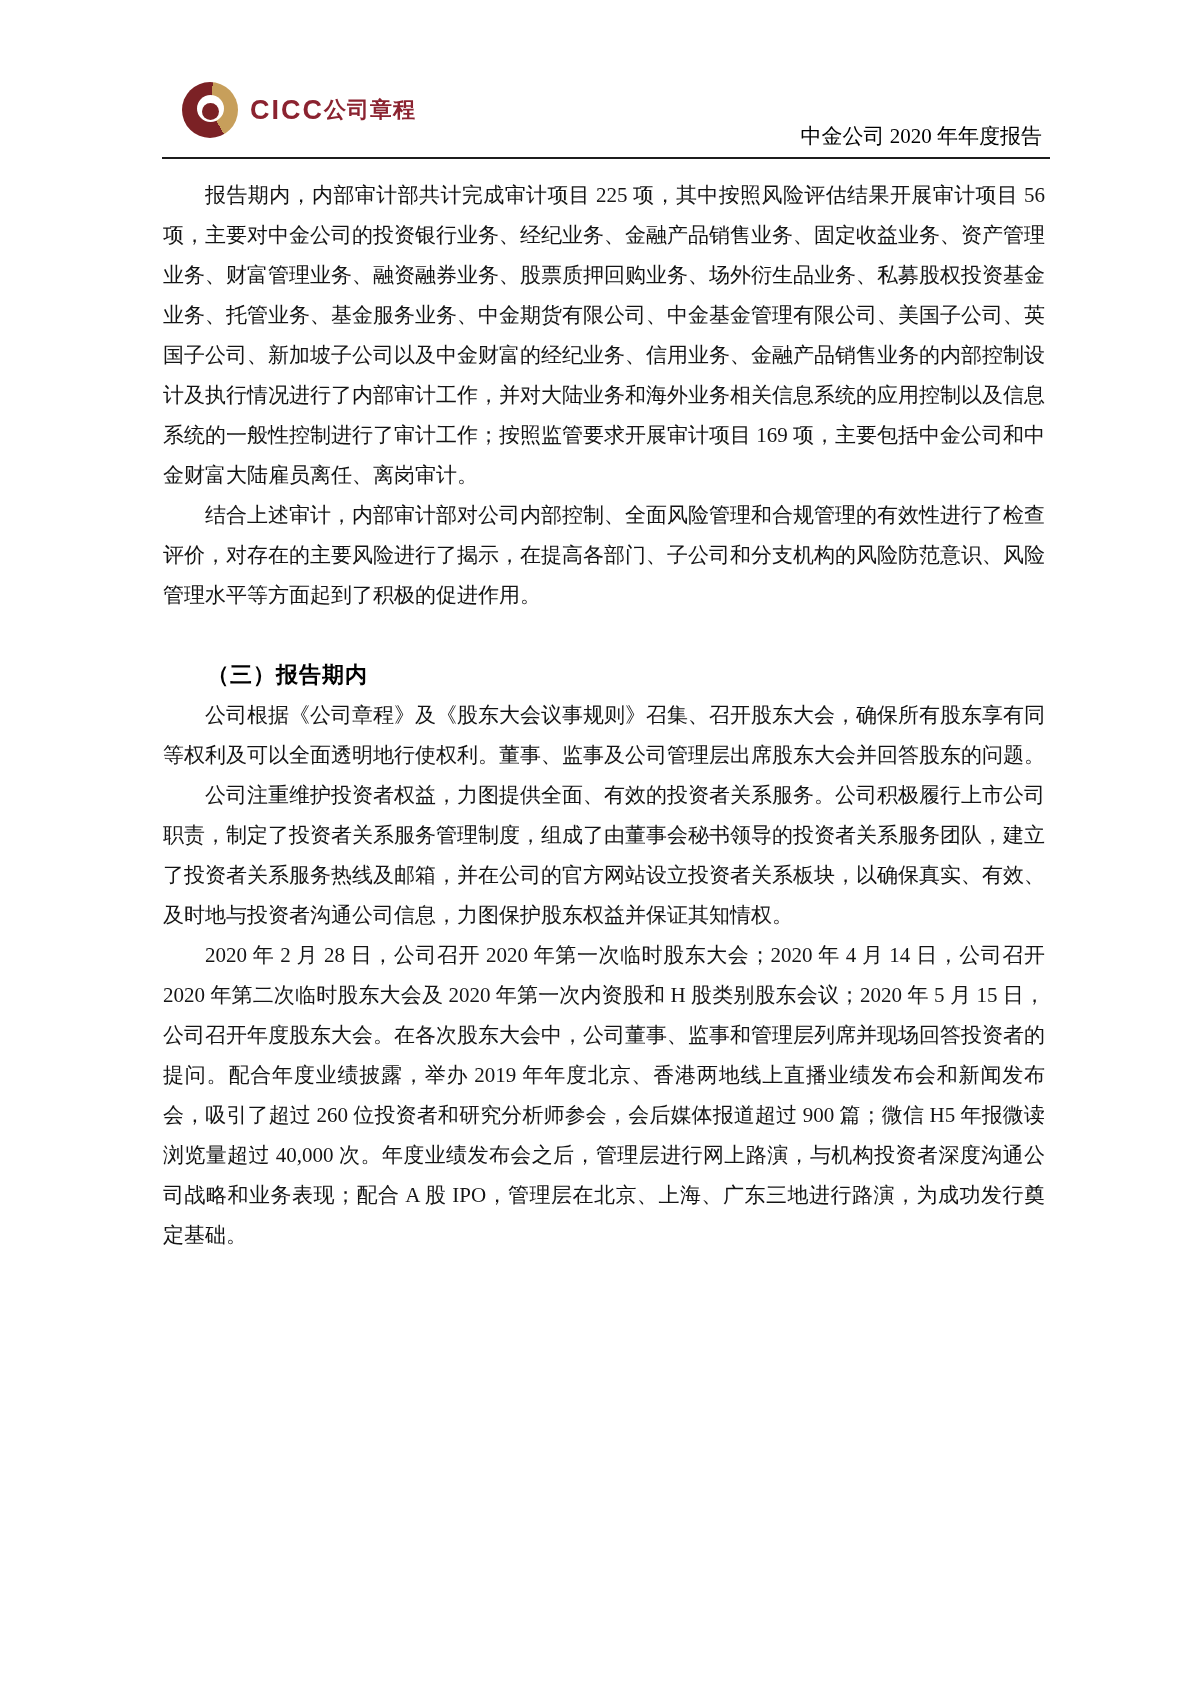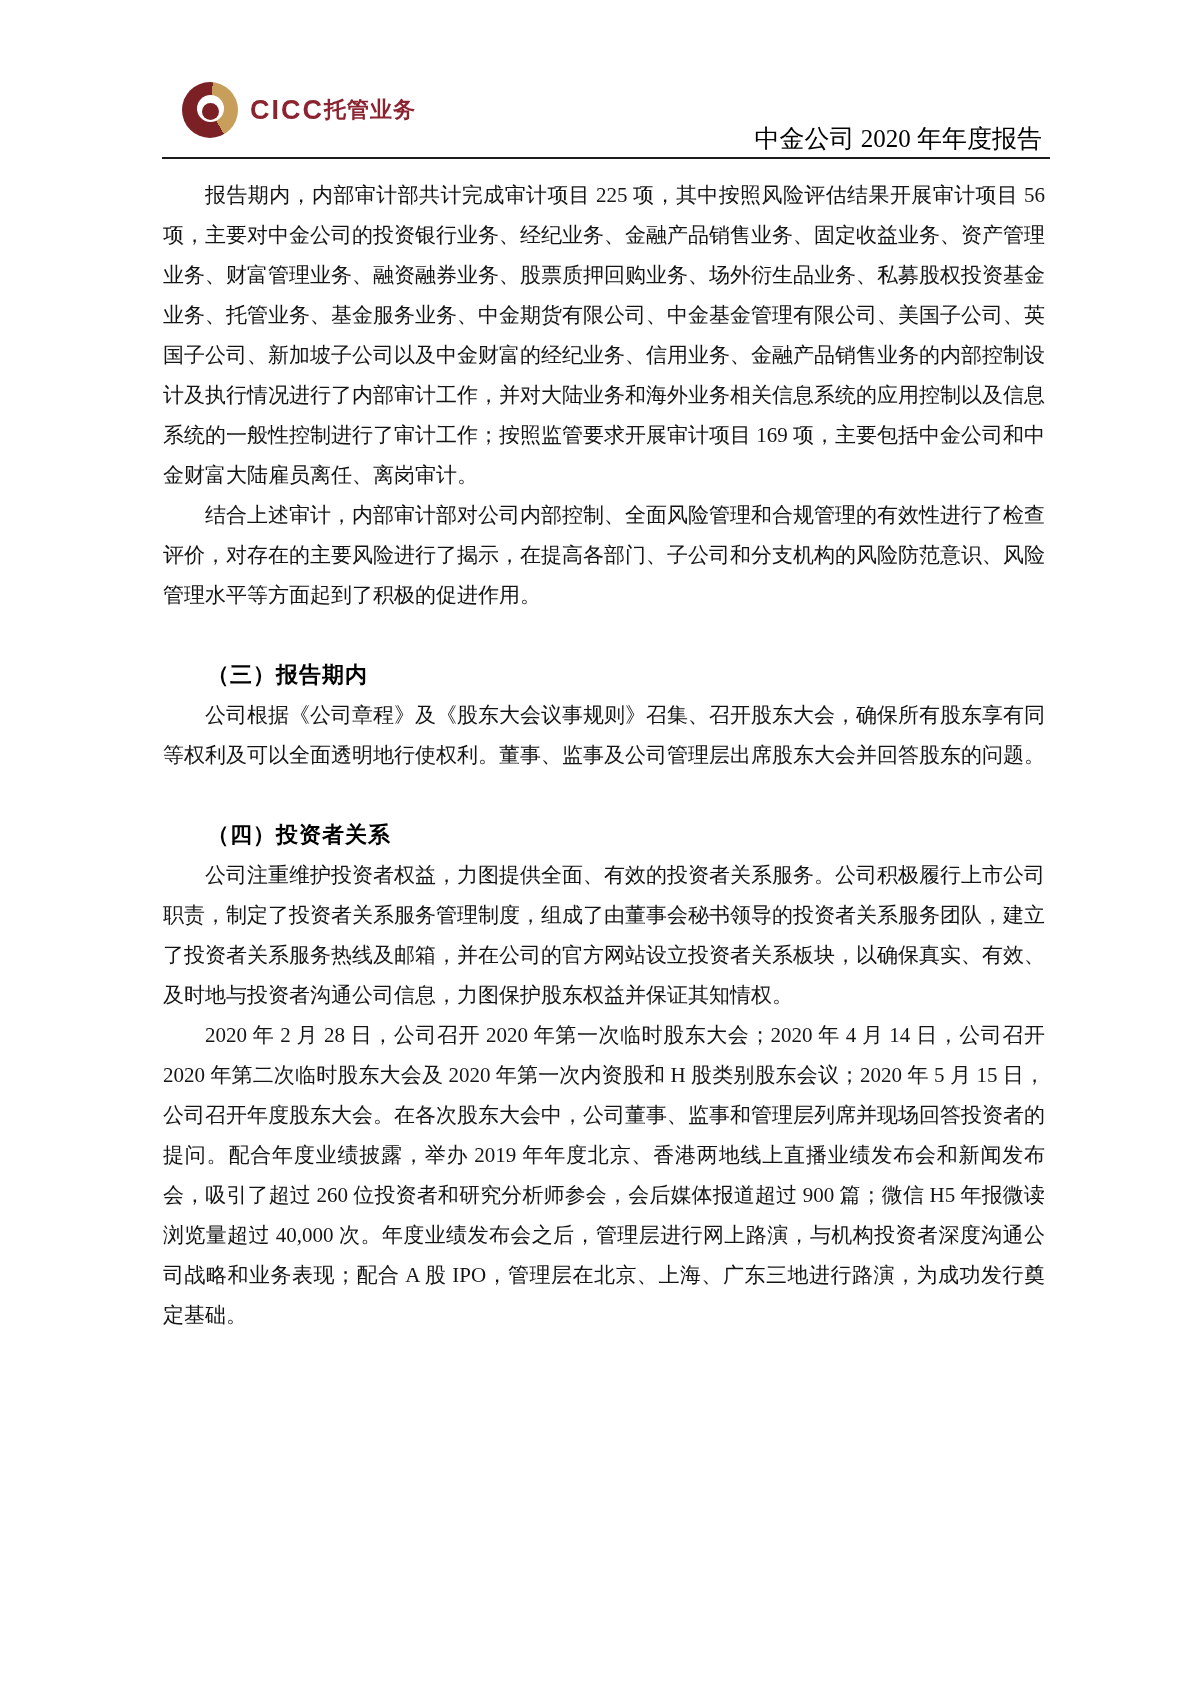--- a/index.html
+++ b/index.html
@@ -14,21 +14,21 @@
   .logo{position:absolute;left:182px;top:82px;display:flex;align-items:center;gap:12px;}
   .logo-circle{width:56px;height:56px;border-radius:50%;position:relative;flex:0 0 auto;
     background:conic-gradient(from 0deg,#7b2125 0deg 6deg,#c79f5b 6deg 150deg,#7b2125 150deg 360deg);}
   .lc-white{position:absolute;left:15px;top:13px;width:27px;height:27px;background:#ffffff;border-radius:50%;}
   .lc-dot{position:absolute;left:20px;top:21px;width:17px;height:17px;background:#7b2125;border-radius:50%;}
   .logo-text{display:flex;flex-direction:row;justify-content:center;line-height:1.05;}
   .logo-en{font-family:"Liberation Sans","DejaVu Sans",sans-serif;font-weight:bold;
     font-size:27px;letter-spacing:2px;color:#8b2330;}
   .logo-cn{font-family:"Liberation Sans","DejaVu Sans",sans-serif;font-weight:bold;
     font-size:22px;letter-spacing:1px;color:#8b2330;margin-top:2px;}
-  .header-title{position:absolute;right:148px;top:122px;font-size:25px;color:#000;margin-left:7px;}
+  .header-title{position:absolute;right:148px;top:122px;font-size:21px;color:#000;margin-left:7px;}
   .header-rule{position:absolute;left:162px;top:157px;width:888px;height:0;
     border-top:2.5px solid #1c1c1c;}
 
   
   .content{position:absolute;left:163px;top:175px;width:882px;
     font-size:21px;line-height:40px;text-align:justify;color:#141414;}
   .content p{margin:0;text-indent:2em;}
   .content h3{font-size:22px;font-weight:bold;margin:40px 0 0 0;line-height:40px;
     text-indent:2em;text-align:left;color:#000;
     font-family:"Liberation Serif","DejaVu Serif",serif;letter-spacing:1px;}
@@ -42,31 +42,30 @@
 
 <div class="page">
 
   <div class="logo">
     <div class="logo-circle">
       <div class="lc-white"></div>
       <div class="lc-dot"></div>
     </div>
     <div class="logo-text">
       <div class="logo-en">CICC</div>
-      <div class="logo-cn">托管业务</div>
+      <div class="logo-cn">公司章程</div>
     </div>
   </div>
 
   <div class="header-title">中金公司 2020 年年度报告</div>
   <div class="header-rule"></div>
 
   <main class="content">
     <p>报告期内，内部审计部共计完成审计项目 225 项，其中按照风险评估结果开展审计项目 56 项，主要对中金公司的投资银行业务、经纪业务、金融产品销售业务、固定收益业务、资产管理业务、财富管理业务、融资融券业务、股票质押回购业务、场外衍生品业务、私募股权投资基金业务、托管业务、基金服务业务、中金期货有限公司、中金基金管理有限公司、美国子公司、英国子公司、新加坡子公司以及中金财富的经纪业务、信用业务、金融产品销售业务的内部控制设计及执行情况进行了内部审计工作，并对大陆业务和海外业务相关信息系统的应用控制以及信息系统的一般性控制进行了审计工作；按照监管要求开展审计项目 169 项，主要包括中金公司和中金财富大陆雇员离任、离岗审计。</p>
     <p>结合上述审计，内部审计部对公司内部控制、全面风险管理和合规管理的有效性进行了检查评价，对存在的主要风险进行了揭示，在提高各部门、子公司和分支机构的风险防范意识、风险管理水平等方面起到了积极的促进作用。</p>
     <h3>（三）报告期内</h3>
     <p>公司根据《公司章程》及《股东大会议事规则》召集、召开股东大会，确保所有股东享有同等权利及可以全面透明地行使权利。董事、监事及公司管理层出席股东大会并回答股东的问题。</p>
-    <h3>（四）投资者关系</h3>
     <p>公司注重维护投资者权益，力图提供全面、有效的投资者关系服务。公司积极履行上市公司职责，制定了投资者关系服务管理制度，组成了由董事会秘书领导的投资者关系服务团队，建立了投资者关系服务热线及邮箱，并在公司的官方网站设立投资者关系板块，以确保真实、有效、及时地与投资者沟通公司信息，力图保护股东权益并保证其知情权。</p>
     <p>2020 年 2 月 28 日，公司召开 2020 年第一次临时股东大会；2020 年 4 月 14 日，公司召开 2020 年第二次临时股东大会及 2020 年第一次内资股和 H 股类别股东会议；2020 年 5 月 15 日，公司召开年度股东大会。在各次股东大会中，公司董事、监事和管理层列席并现场回答投资者的提问。配合年度业绩披露，举办 2019 年年度北京、香港两地线上直播业绩发布会和新闻发布会，吸引了超过 260 位投资者和研究分析师参会，会后媒体报道超过 900 篇；微信 H5 年报微读浏览量超过 40,000 次。年度业绩发布会之后，管理层进行网上路演，与机构投资者深度沟通公司战略和业务表现；配合 A 股 IPO，管理层在北京、上海、广东三地进行路演，为成功发行奠定基础。</p>
   </main>
 
 
 </div>
 
 </body></html>

